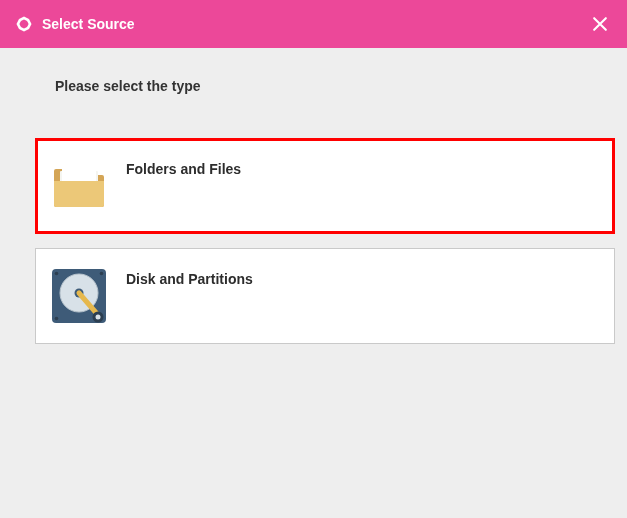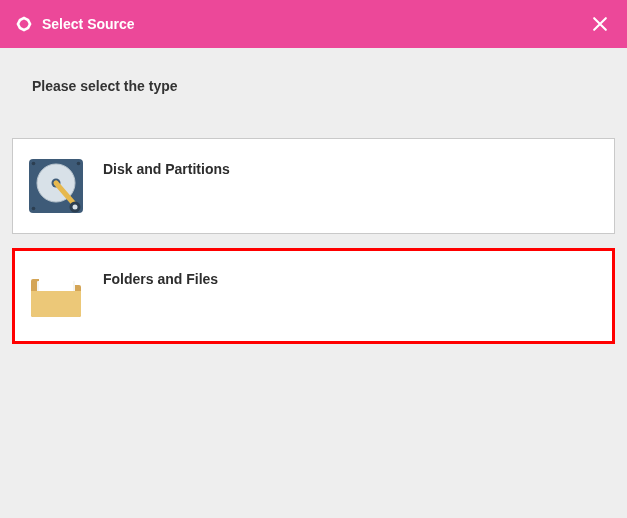--- a/index.html
+++ b/index.html
@@ -40,20 +40,21 @@
     .close-btn {
       cursor: pointer;
       display: inline-flex;
       align-items: center;
       justify-content: center;
       width: 26px;
       height: 26px;
     }
     .content {
       padding: 30px 12px 0 12px;
+      margin-left: 23px;
     }
     .instruction {
       font-size: 14px;
       font-weight: bold;
       color: #333;
       margin-left: 20px;
       margin-bottom: 44px;
     }
     .option {
       background: #fff;
@@ -106,43 +107,43 @@
   <span class="close-btn">
     <svg width="20" height="20" viewBox="0 0 24 24">
       <path d="M5 5 L19 19 M19 5 L5 19" stroke="#ffffff" stroke-width="2.5" stroke-linecap="round" fill="none"></path>
     </svg>
   </span>
 </div>
 
 <div class="content">
   <div class="instruction">Please select the type</div>
 
+  <div class="option highlight">
+    <div class="option-icon">
+      <svg width="58" height="58" viewBox="0 0 58 58">
+        <path d="M4 14 L4 48 Q4 50 6 50 L52 50 Q54 50 54 48 L54 20 Q54 18 52 18 L26 18 L22 12 L6 12 Q4 12 4 14 Z" fill="#d4a556"></path>
+        <rect x="10" y="14" width="38" height="26" rx="1" fill="#f5f5f0"></rect>
+        <rect x="12" y="11" width="34" height="26" rx="1" fill="#ffffff"></rect>
+        <path d="M4 24 L54 24 L54 48 Q54 50 52 50 L6 50 Q4 50 4 48 Z" fill="#ecc878"></path>
+      </svg>
+    </div>
+    <div class="option-label">Folders and Files</div>
+  </div>
+
   <div class="option plain">
     <div class="option-icon">
       <svg width="58" height="58" viewBox="0 0 58 58">
         <rect x="2" y="2" width="54" height="54" rx="4" fill="#3e5b78"></rect>
         <circle cx="29" cy="26" r="19" fill="#d8e1e8"></circle>
         <circle cx="29" cy="26" r="19" fill="none" stroke="#b8c4cd" stroke-width="1"></circle>
         <circle cx="29" cy="26" r="4.5" fill="#3e5b78"></circle>
         <circle cx="29" cy="26" r="2" fill="#d8e1e8"></circle>
         <path d="M29 26 L48 48" stroke="#e6b84d" stroke-width="5" stroke-linecap="round"></path>
         <circle cx="48" cy="50" r="5.5" fill="#2c3e50"></circle>
         <circle cx="48" cy="50" r="2.5" fill="#d8e1e8"></circle>
         <circle cx="6.5" cy="6.5" r="1.8" fill="#2c3e50"></circle>
         <circle cx="51.5" cy="6.5" r="1.8" fill="#2c3e50"></circle>
         <circle cx="6.5" cy="51.5" r="1.8" fill="#2c3e50"></circle>
       </svg>
     </div>
     <div class="option-label">Disk and Partitions</div>
   </div>
-
-  <div class="option highlight">
-    <div class="option-icon">
-      <svg width="58" height="58" viewBox="0 0 58 58">
-        <path d="M4 14 L4 48 Q4 50 6 50 L52 50 Q54 50 54 48 L54 20 Q54 18 52 18 L26 18 L22 12 L6 12 Q4 12 4 14 Z" fill="#d4a556"></path>
-        <rect x="10" y="14" width="38" height="26" rx="1" fill="#f5f5f0"></rect>
-        <rect x="12" y="11" width="34" height="26" rx="1" fill="#ffffff"></rect>
-        <path d="M4 24 L54 24 L54 48 Q54 50 52 50 L6 50 Q4 50 4 48 Z" fill="#ecc878"></path>
-      </svg>
-    </div>
-    <div class="option-label">Folders and Files</div>
-  </div>
 </div>
 
 </body></html>

